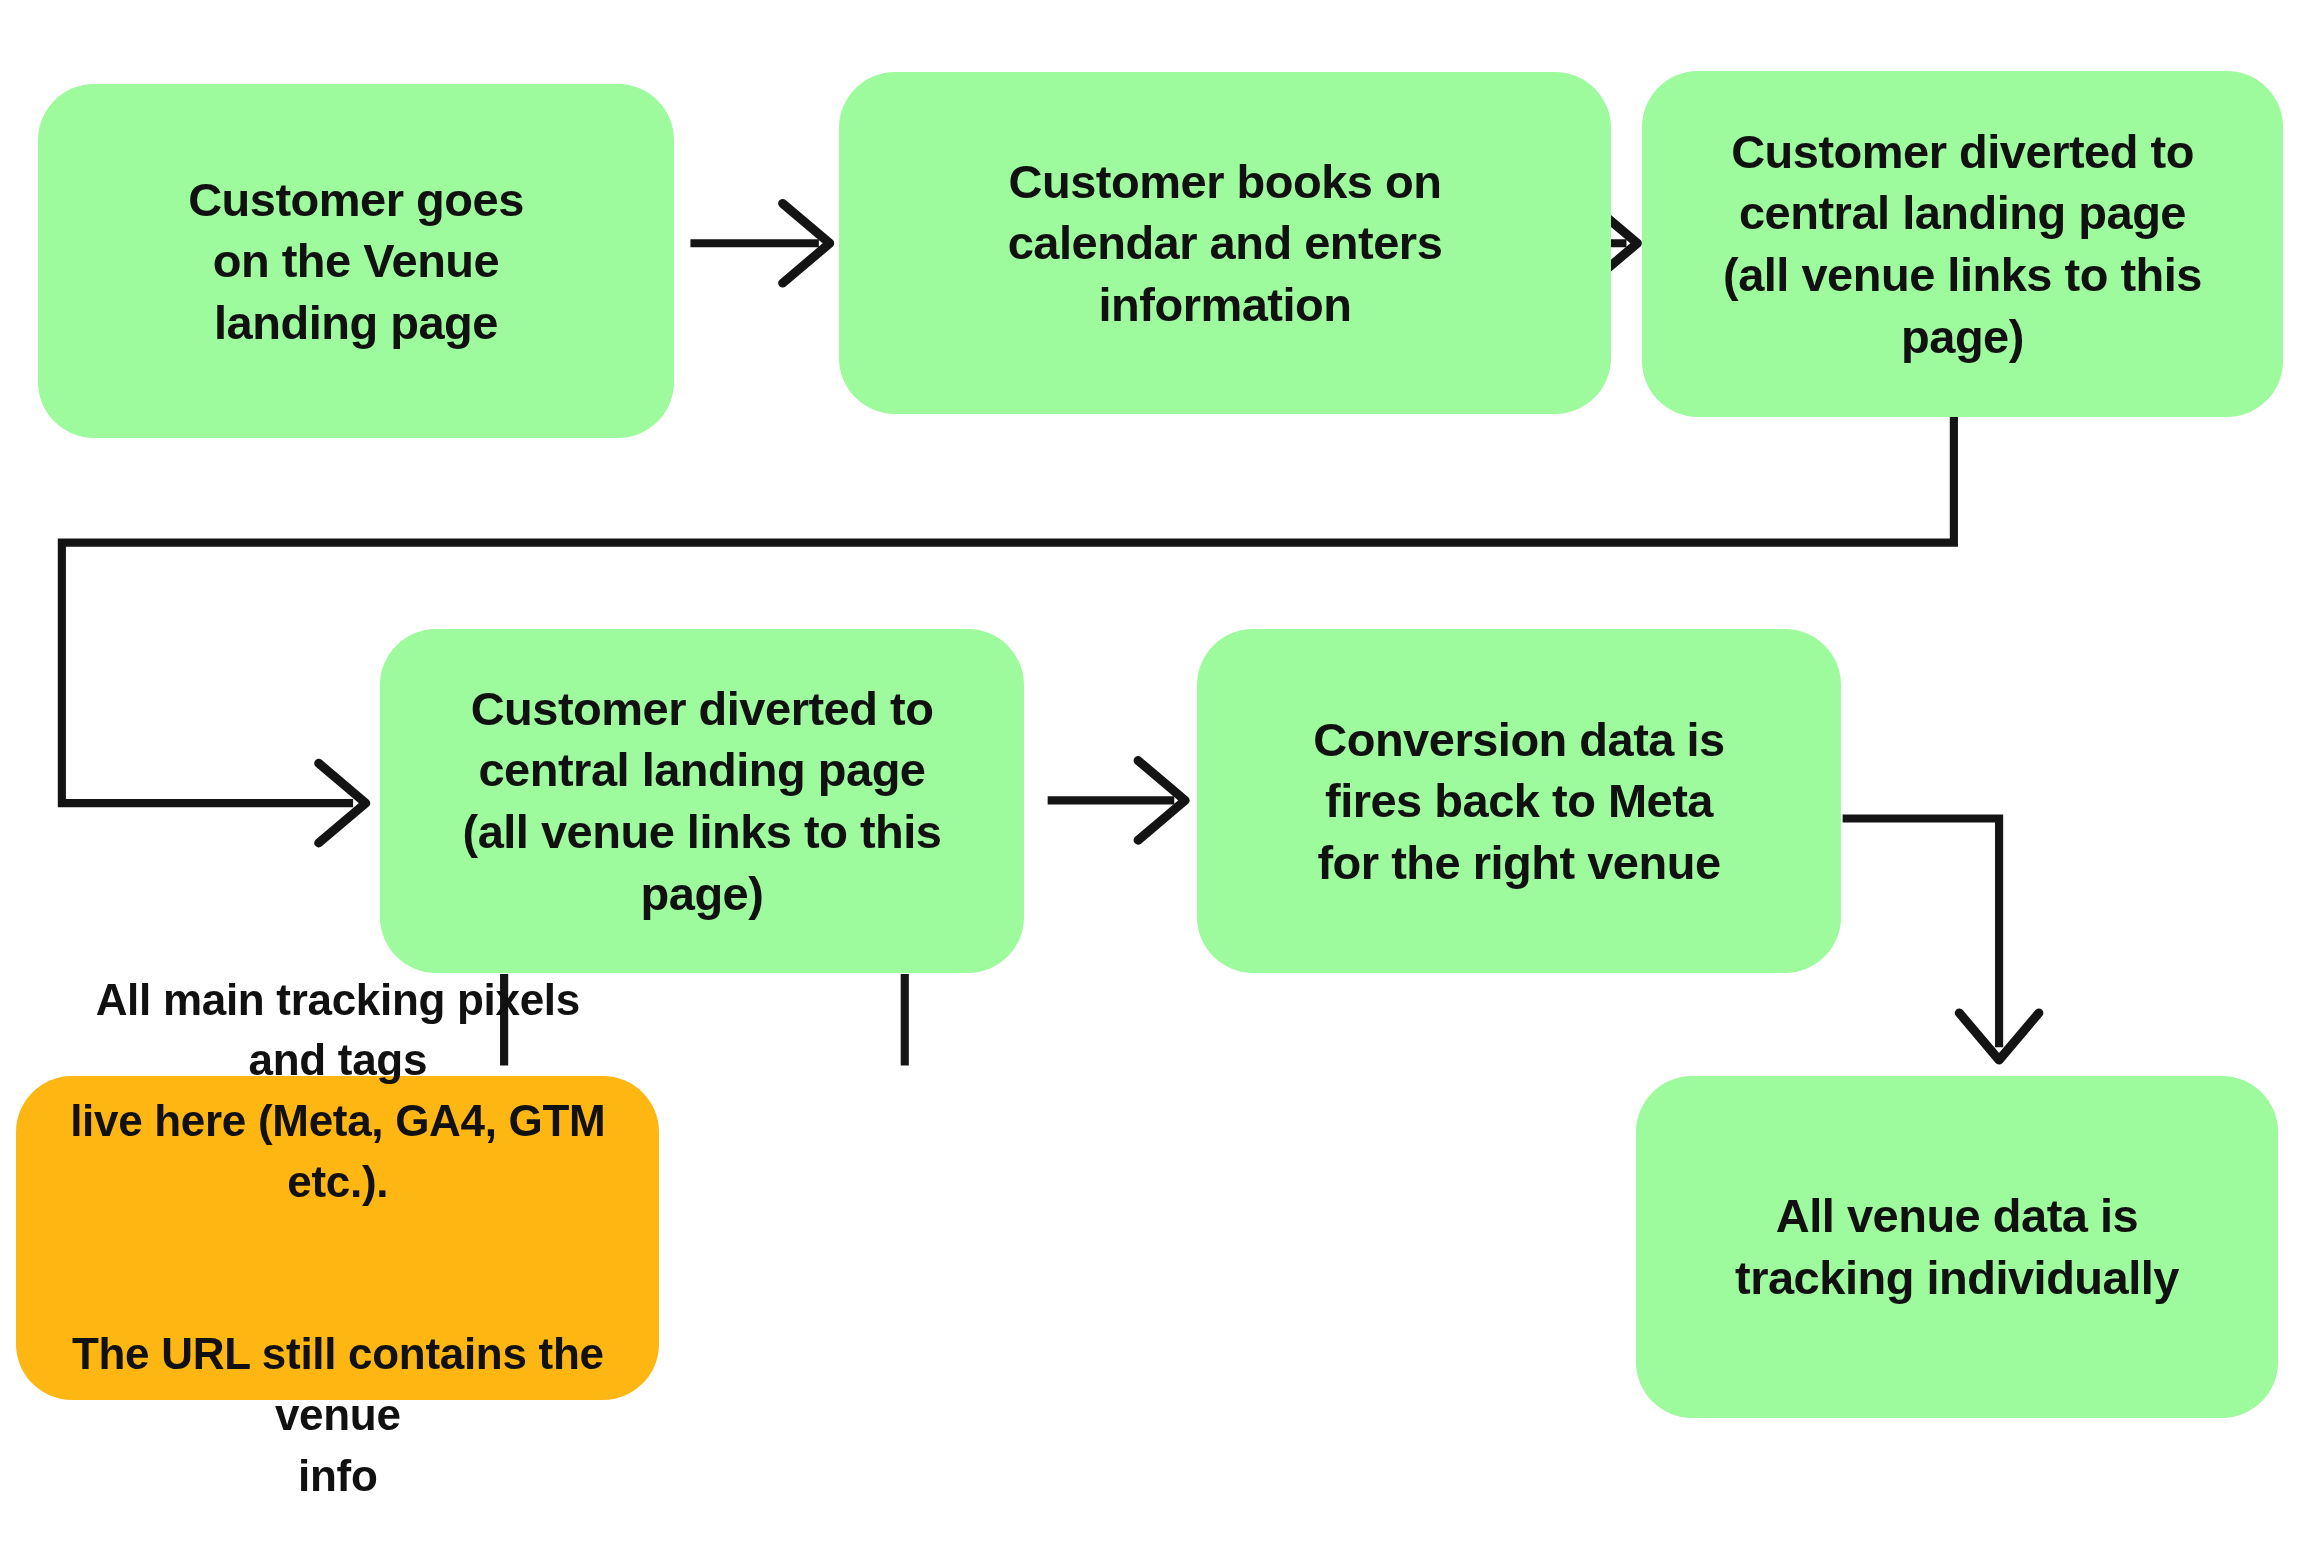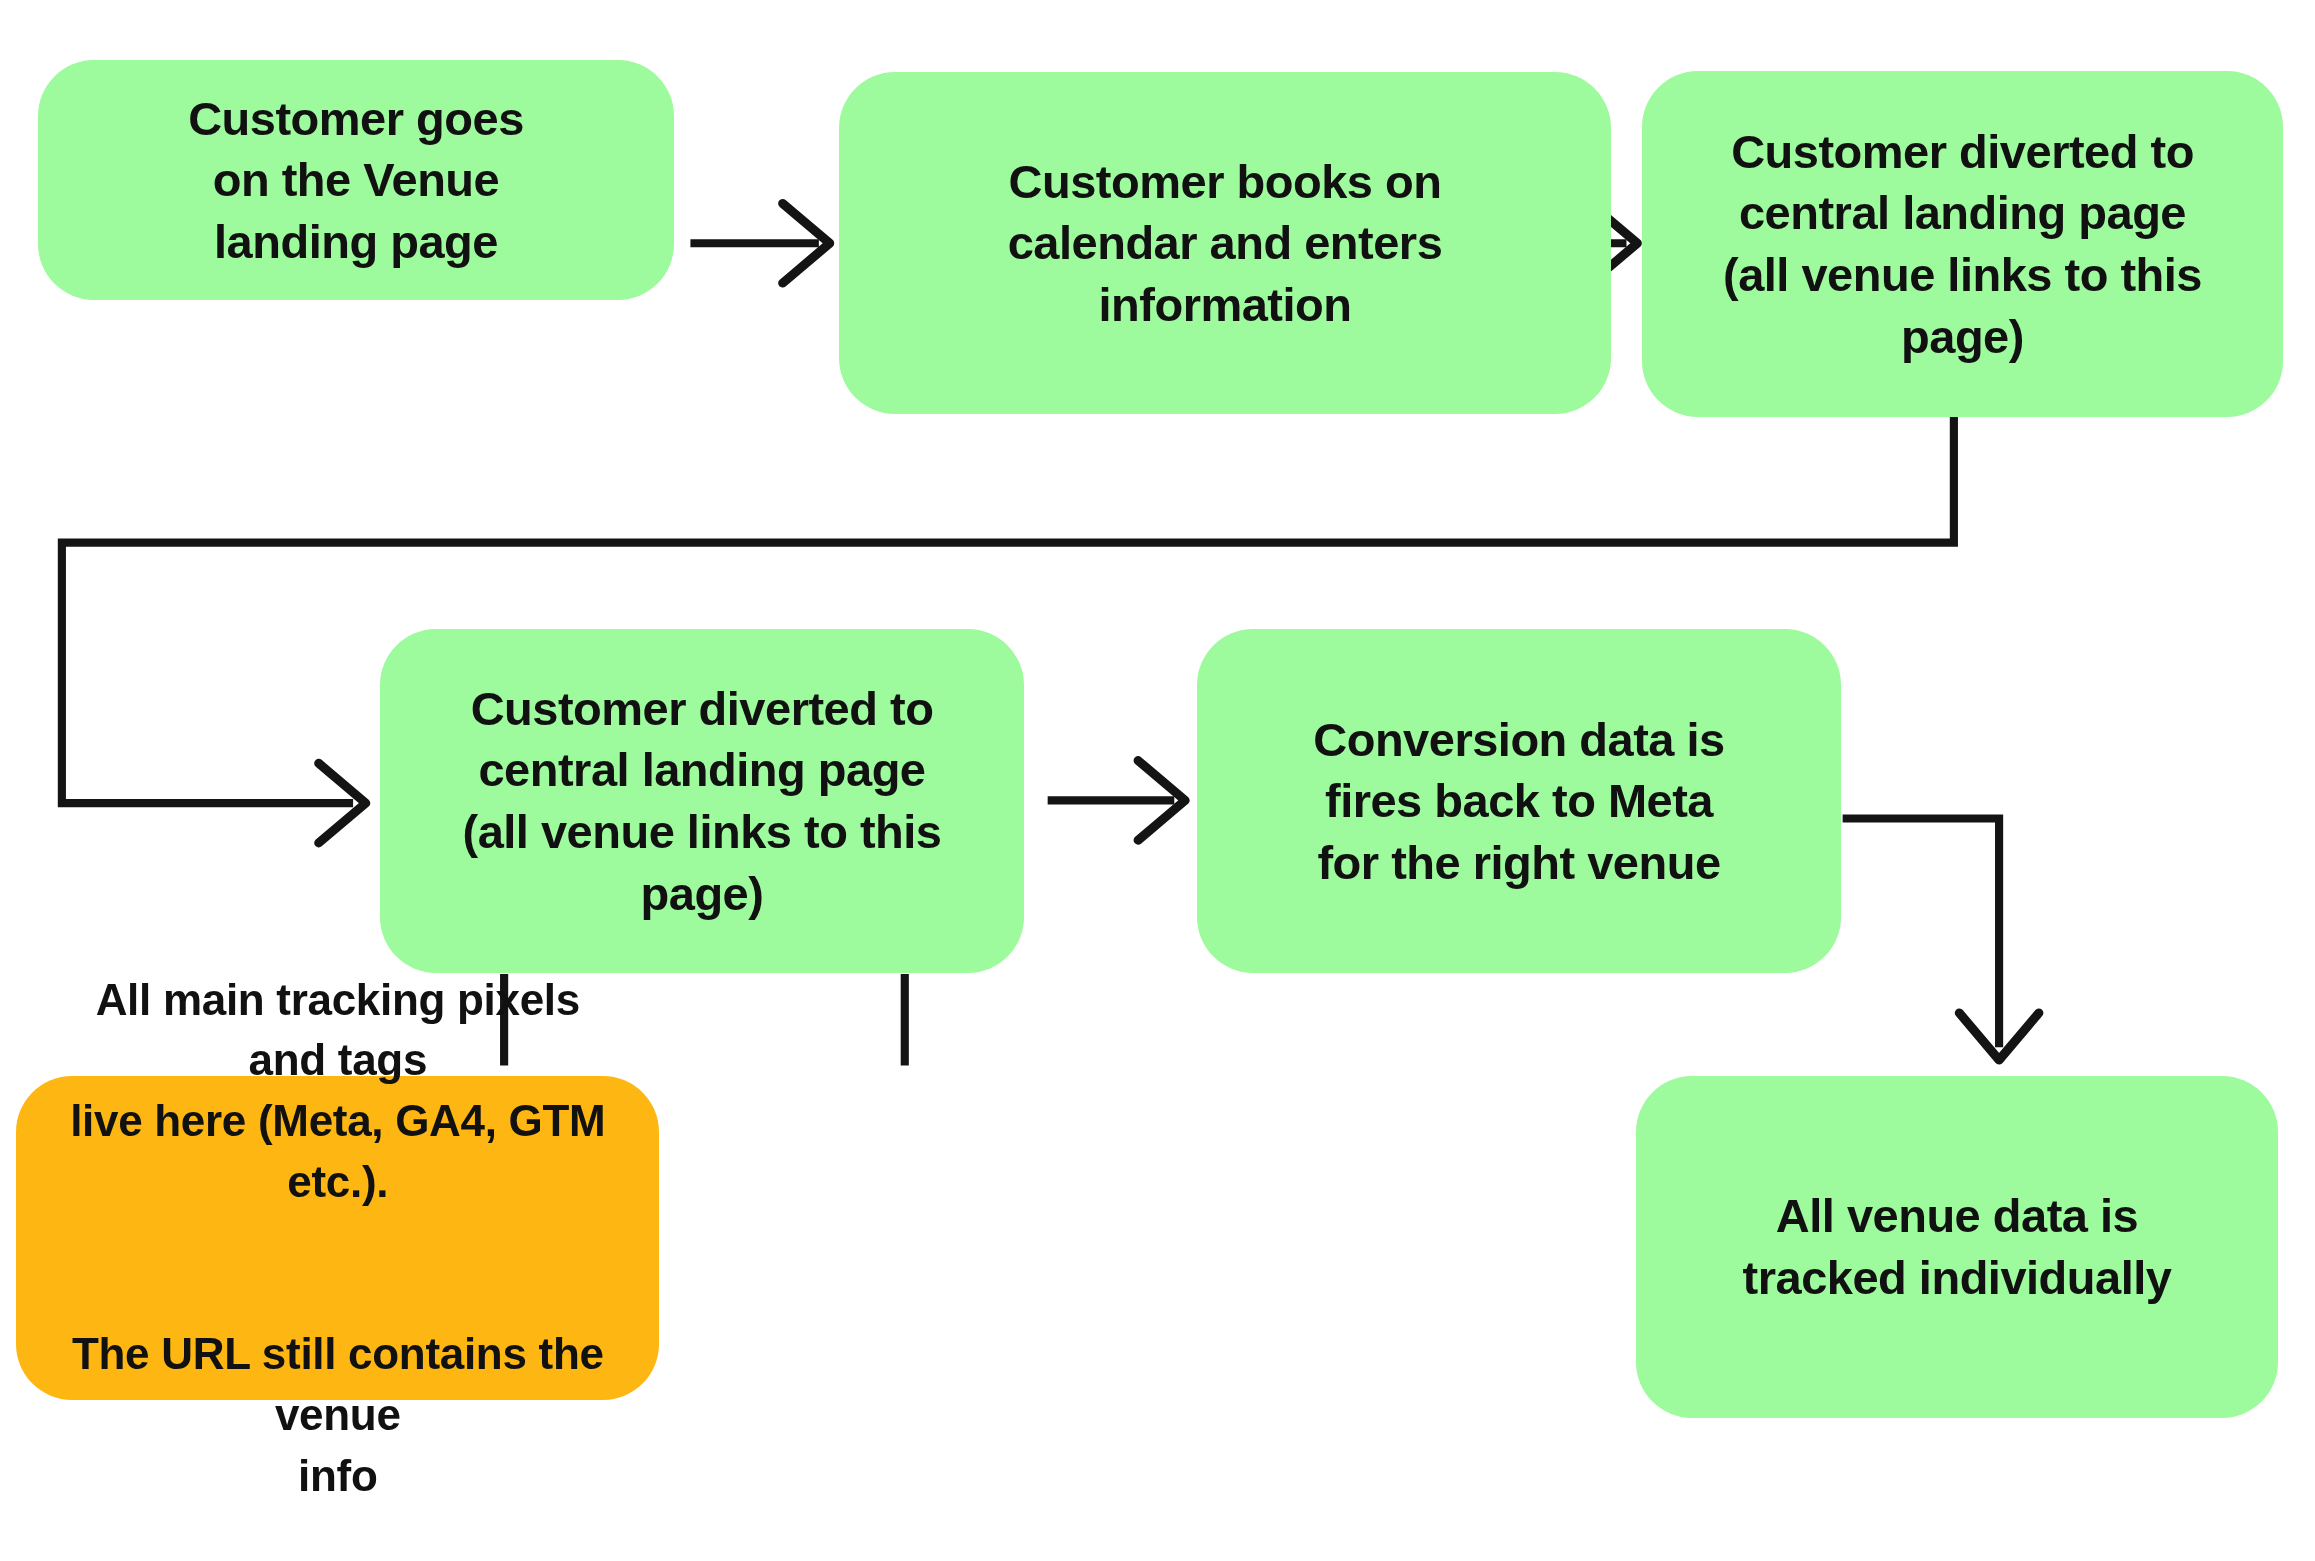--- a/index.html
+++ b/index.html
@@ -67,21 +67,21 @@
     font-size: 44px;
     line-height: 1.38;
     font-weight: 600;
     letter-spacing: -0.3px;
     white-space: pre-line;
     margin: 8px;
   }
   .node.note p + p { margin-top: 43px; }
 
   
-  .n-step1 { left: 38px;   top: 60px;   width: 636px; height: 240px; }
+  .n-step1 { left: 38px;   top: 84px;   width: 636px; height: 354px; }
   .n-step2 { left: 839px;  top: 72px;   width: 772px; height: 342px; }
   .n-step3 { left: 1642px; top: 71px;   width: 641px; height: 346px; }
   .n-step4 { left: 380px;  top: 629px;  width: 644px; height: 344px; }
   .n-step5 { left: 1197px; top: 629px;  width: 644px; height: 344px; }
   .n-note1 { left: 16.3px;   top: 1076px; width: 643px; height: 324px; }
   .n-note2 { left: 770px;  top: 1076px; width: 646px; height: 326px; }
   .n-result{ left: 1636px; top: 1076px; width: 642px; height: 342px; }
 </style>
 </head>
 <body>
@@ -161,17 +161,17 @@
       <p>All main tracking pixels and tags
 live here (Meta, GA4, GTM etc.).</p>
       <p>The URL still contains the venue
 info</p>
     </div>
   </div>
 
 
   <div class="node green big n-result">
     <div class="label">All venue data is
-tracked individually</div>
+tracking individually</div>
   </div>
 
 </div>
 
 
 </body></html>

